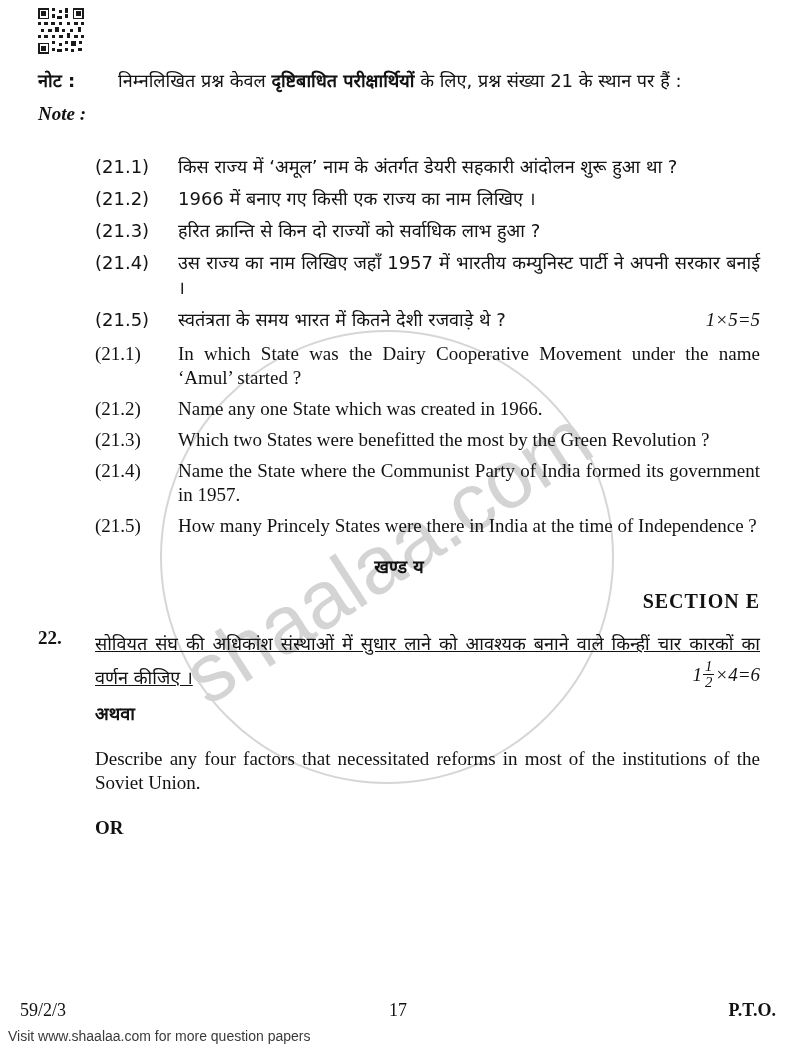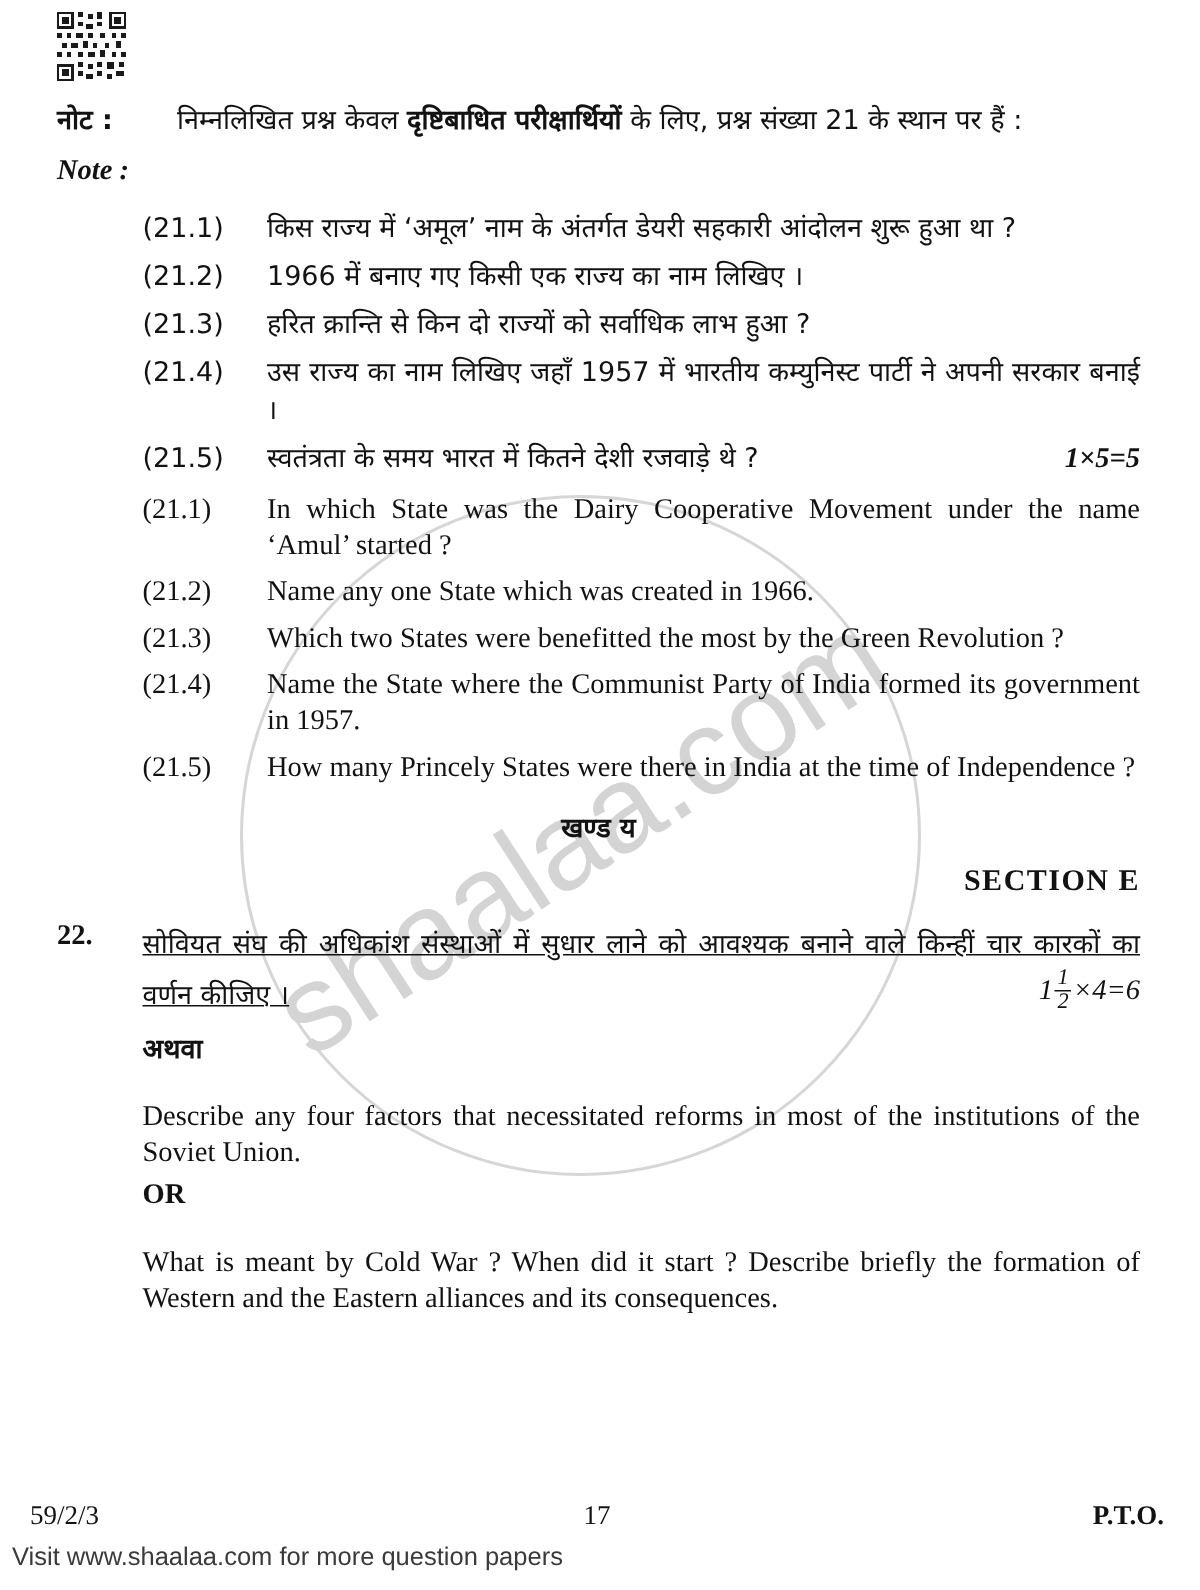--- a/index.html
+++ b/index.html
@@ -23,30 +23,30 @@
   }
 
   .content { position:relative; z-index:1; padding:8px 40px 0 38px; }
 
   .qr { width:46px; height:46px; margin-bottom:14px; display:block; }
 
   .note-row { display:flex; margin-bottom:8px; }
   .note-label { width:80px; flex-shrink:0; font-weight:bold; }
   .note-body { flex:1; text-align:justify; }
   .note-hi { line-height:26px;align-items:center; }
-  .note-en { font-style:italic; line-height:24px; margin-bottom:14px; }
+  .note-en { font-style:italic; line-height:24px; margin-bottom:28px; }
   .note-en .note-label { font-weight:bold; }
   .bold-seg { font-weight:bold; }
 
   .q-row { display:flex; margin:0 0 7px 57px; }
   .q-num { width:83px; flex-shrink:0; }
   .q-body { flex:1; text-align:justify; }
   .q-row.hi-row { line-height:25px; }
   .q-row.en-row { line-height:24px; }
-  .q-marks { margin-left:14px; font-style:italic; white-space:nowrap;font-weight:bold; }
+  .q-marks { margin-left:14px; font-style:italic; white-space:nowrap; }
 
   .en-block { margin-top:10px; }
 
   .section-h { text-align:center; font-weight:bold; }
   .section-hi { margin-top:16px; line-height:26px; }
   .section-en { margin-top:10px; margin-bottom:14px; font-size:20px; letter-spacing:1px;text-align:right; }
 
   .q22-row { display:flex; margin-top:8px; }
   .q22-num { width:57px; flex-shrink:0; font-weight:bold; }
   .q22-body { flex:1; position:relative; }
@@ -56,33 +56,33 @@
   .frac { display:inline-block; text-align:center; vertical-align:-0.45em; line-height:1.05;
           font-size:0.78em; margin:0 1px; }
   .frac .fn { display:block; border-bottom:1px solid #121212; padding:0 2px; }
   .frac .fd { display:block; }
   .or-sep { font-weight:bold; margin:6px 0; line-height:26px; }
   .q22-alt-wrap { position:relative; }
   .q22-alt-text { line-height:29px; text-align:justify; padding-right:0; }
   .alt-marks { position:absolute; right:0; bottom:3px; font-style:italic;
                font-family:"Liberation Serif", serif; font-size:19px; }
   .q22-en { text-align:justify; line-height:24px; margin-top:20px; }
-  .or-sep-en { margin:3px 0; }
+  .or-sep-en { margin:20px 0; }
 
   .footer {
     position:absolute; z-index:1; top:1000px; left:20px; right:24px;
     font-size:18px;
   }
   .footer-code { position:absolute; left:0; top:0; }
   .footer-page { position:absolute; left:50%; transform:translateX(-50%); top:0; }
   .footer-pto { position:absolute; right:0; top:0; font-weight:bold; }
 
   .promo {
     position:absolute; z-index:1; top:1028px; left:8px;
-    font-family:"Liberation Sans", sans-serif; font-size:17px; color:#3a3a3a;
+    font-family:"Liberation Sans", sans-serif; font-size:14px; color:#3a3a3a;
   }
 </style>
 </head>
 <body>
 
 <div class="page">
 
   <div class="watermark">
     <span class="watermark-text">shaalaa.com</span>
   </div>
@@ -206,21 +206,20 @@
         <div class="q22-alt-wrap">
           <div class="q22-hi-text hi">सोवियत संघ की अधिकांश संस्थाओं में सुधार लाने को आवश्यक बनाने वाले किन्हीं चार कारकों का वर्णन कीजिए ।</div>
           <span class="q22-marks"><i><span>1</span><span class="frac"><span class="fn">1</span><span class="fd">2</span></span><span>×4=6</span></i></span>
         </div>
 
         <div class="or-sep hi">अथवा</div>
 
 
         <div class="q22-en">Describe any four factors that necessitated reforms in most of the institutions of the Soviet Union.</div>
         <div class="or-sep or-sep-en">OR</div>
-        <div class="q22-en">What is meant by Cold War ? When did it start ? Describe briefly the formation of Western and the Eastern alliances and its consequences.</div>
 
       </div>
     </div>
 
   </div>
 
   <div class="footer">
     <span class="footer-code">59/2/3</span>
     <span class="footer-page">17</span>
     <span class="footer-pto">P.T.O.</span>

